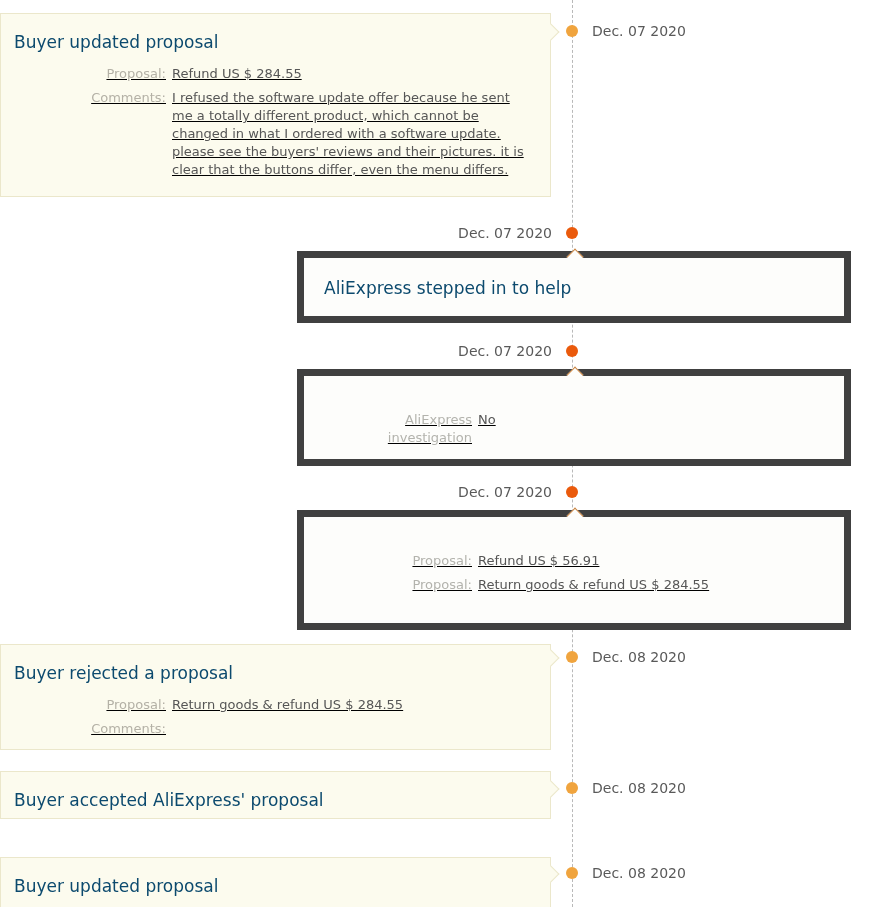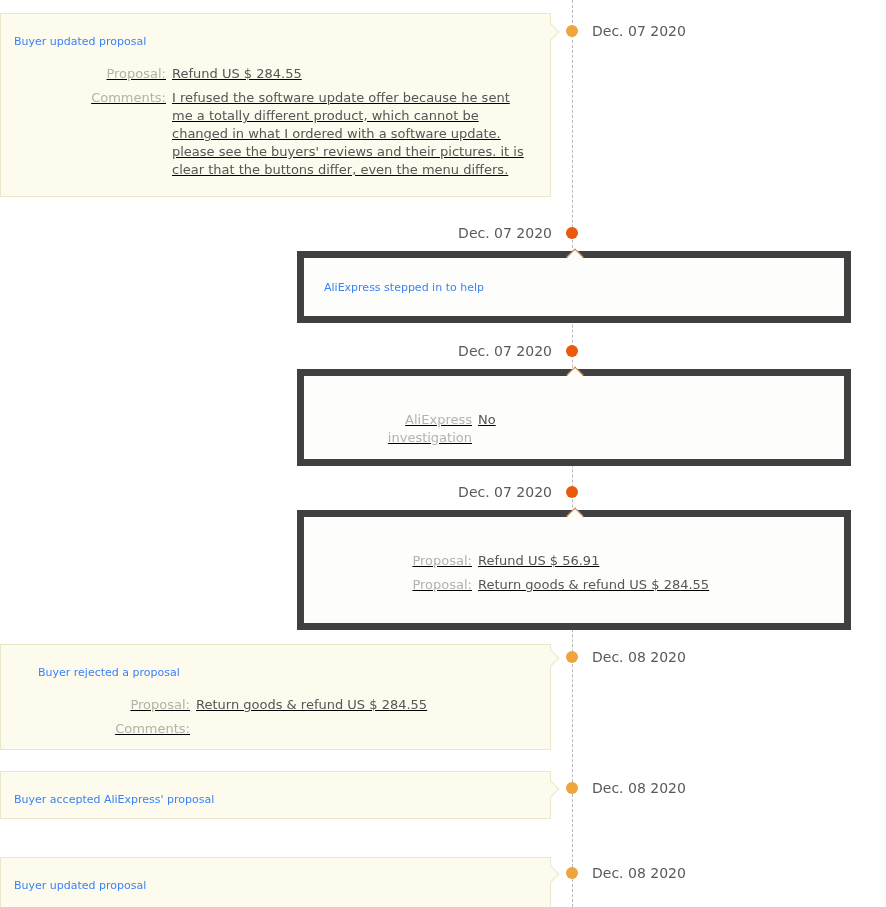--- a/index.html
+++ b/index.html
@@ -31,21 +31,21 @@
   .card.buyer {
     left:0; width:551px;
     background:#fcfbee; border:1px solid #ebe7cb;
   }
   .card.ali {
     left:297px; width:554px;
     background:#fdfdfb; border:7px solid #404040;
   }
   .inner-buyer { padding:18px 14px 12px 13px; }
   .inner-ali   { padding:20px 20px 12px 20px; }
-  .card-title { font-size:11px; color:#3b82f6; line-height:20px; }
+  .card-title { font-size:17px; color:#0c4a6e; line-height:20px; }
   .rows { margin-top:13px;text-decoration:underline; }
   .rows.ali-rows { margin-top:15px; }
   .row { display:flex; font-size:13px; line-height:18px; margin-bottom:6px; }
   .row .lbl { color:#b4b1a6; text-align:right; flex:0 0 152px; }
   .card.ali .row .lbl { flex:0 0 148px; color:#b3b3ad; }
   .row .val { color:#565656; margin-left:6px; max-width:360px; }
   
   .arrow-r {
     position:absolute; right:-7px; width:12px; height:12px;
     background:#fcfbee;
@@ -120,21 +120,21 @@
           <span class="val">Refund US $ 56.91</span>
         </div>
         <div class="row">
           <span class="lbl">Proposal:</span>
           <span class="val">Return goods &amp; refund US $ 284.55</span>
         </div>
       </div>
     </div>
   </div>
 
-  <div class="card buyer" style="top:644px; height:106px;padding-left:24px;">
+  <div class="card buyer" style="top:644px; height:106px;">
     <div class="arrow-r" style="top:7px;"></div>
     <div class="inner-buyer">
       <div class="card-title">Buyer rejected a proposal</div>
       <div class="rows">
         <div class="row">
           <span class="lbl">Proposal:</span>
           <span class="val">Return goods &amp; refund US $ 284.55</span>
         </div>
         <div class="row">
           <span class="lbl">Comments:</span>

